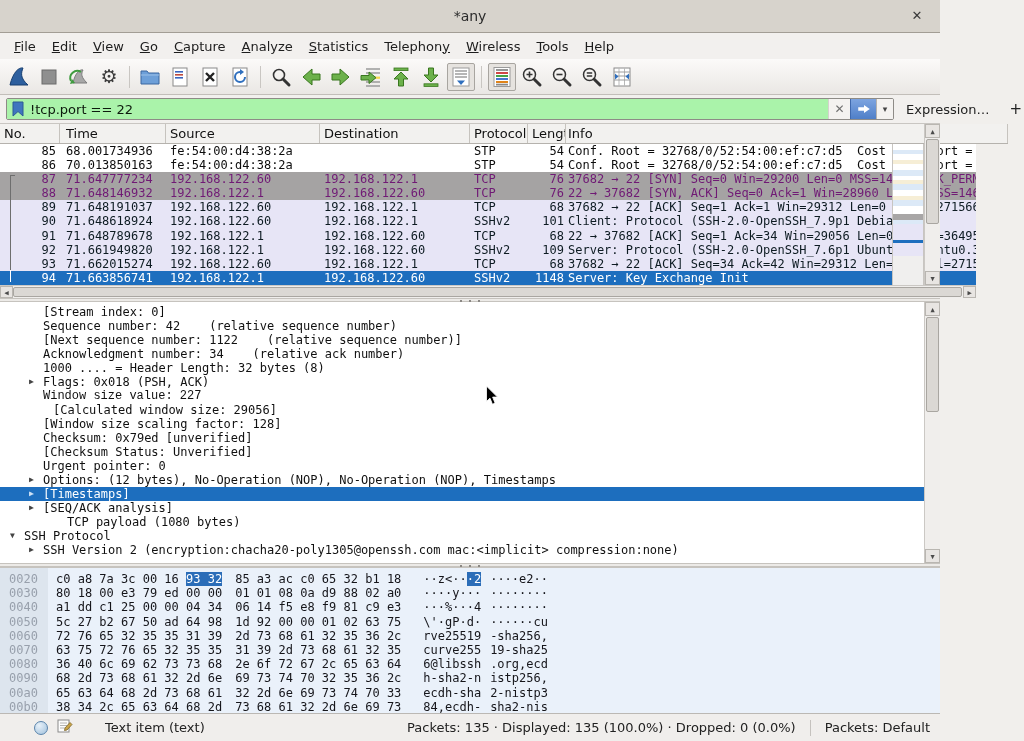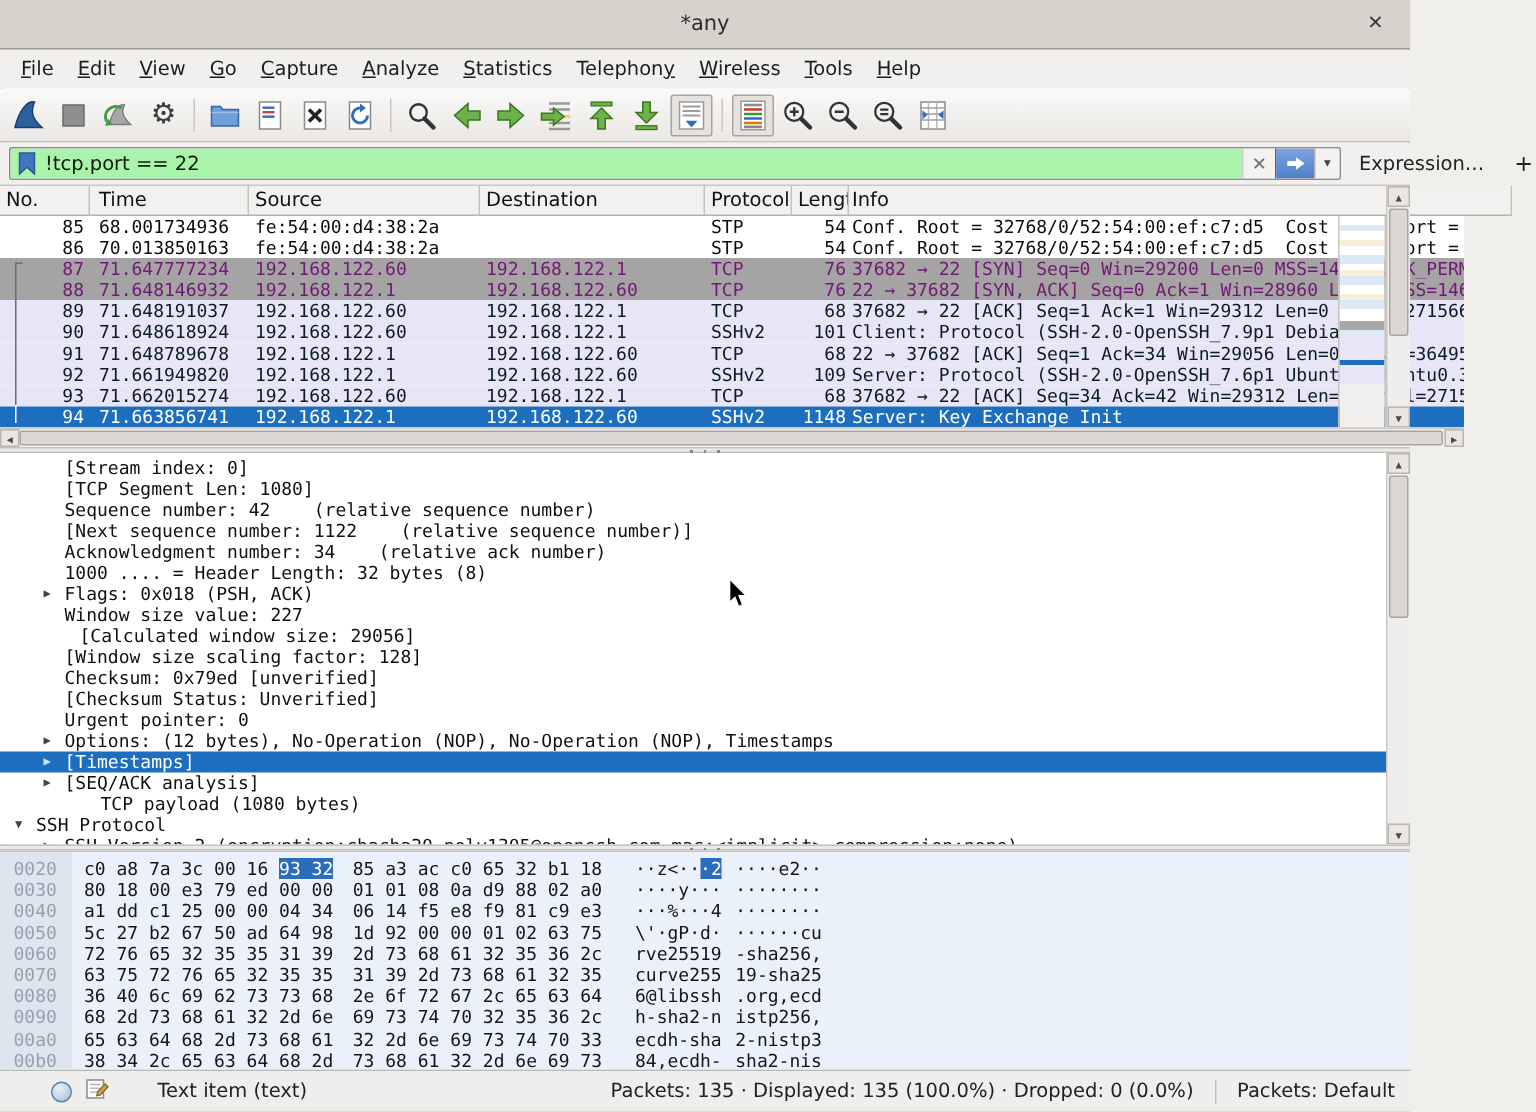--- a/index.html
+++ b/index.html
@@ -420,27 +420,26 @@
     </div>
   </div>
 
   <div class="splitter">
       <i></i>
     </div>
 
   <div class="details">
     <div class="dinner" id="dinner">
         <div class="drow" style="padding-left: 29px;"><span class="tri"></span><span>[Stream index: 0]</span></div>
-        <div class="drow" style="padding-left: 29px;"><span class="tri"></span><span>[TCP Segment Len: 1080]</span></div>
         <div class="drow" style="padding-left: 29px;"><span class="tri"></span><span>Sequence number: 42    (relative sequence number)</span></div>
         <div class="drow" style="padding-left: 29px;"><span class="tri"></span><span>[Next sequence number: 1122    (relative sequence number)]</span></div>
         <div class="drow" style="padding-left: 29px;"><span class="tri"></span><span>Acknowledgment number: 34    (relative ack number)</span></div>
         <div class="drow" style="padding-left: 29px;"><span class="tri"></span><span>1000 .... = Header Length: 32 bytes (8)</span></div>
         <div class="drow" style="padding-left: 29px;"><span class="tri">▶</span><span>Flags: 0x018 (PSH, ACK)</span></div>
-        <div class="drow" style="padding-left: 29px;"><span class="tri"></span><span>Window size value: 227</span></div>
+        <div class="drow" style="padding-left: 29px; font-family: Liberation Mono, monospace;"><span class="tri"></span><span>Window size value: 227</span></div>
         <div class="drow" style="padding-left: 39px;"><span class="tri"></span><span>[Calculated window size: 29056]</span></div>
         <div class="drow" style="padding-left: 29px;"><span class="tri"></span><span>[Window size scaling factor: 128]</span></div>
         <div class="drow" style="padding-left: 29px;"><span class="tri"></span><span>Checksum: 0x79ed [unverified]</span></div>
         <div class="drow" style="padding-left: 29px;"><span class="tri"></span><span>[Checksum Status: Unverified]</span></div>
         <div class="drow" style="padding-left: 29px;"><span class="tri"></span><span>Urgent pointer: 0</span></div>
         <div class="drow" style="padding-left: 29px;"><span class="tri">▶</span><span>Options: (12 bytes), No-Operation (NOP), No-Operation (NOP), Timestamps</span></div>
         <div class="drow dsel" style="padding-left: 29px;"><span class="tri">▶</span><span>[Timestamps]</span></div>
         <div class="drow" style="padding-left: 29px;"><span class="tri">▶</span><span>[SEQ/ACK analysis]</span></div>
         <div class="drow" style="padding-left: 29px; margin-left: 24px;"><span class="tri"></span><span>TCP payload (1080 bytes)</span></div>
         <div class="drow" style="padding-left: 10px;"><span class="tri">▼</span><span>SSH Protocol</span></div>

